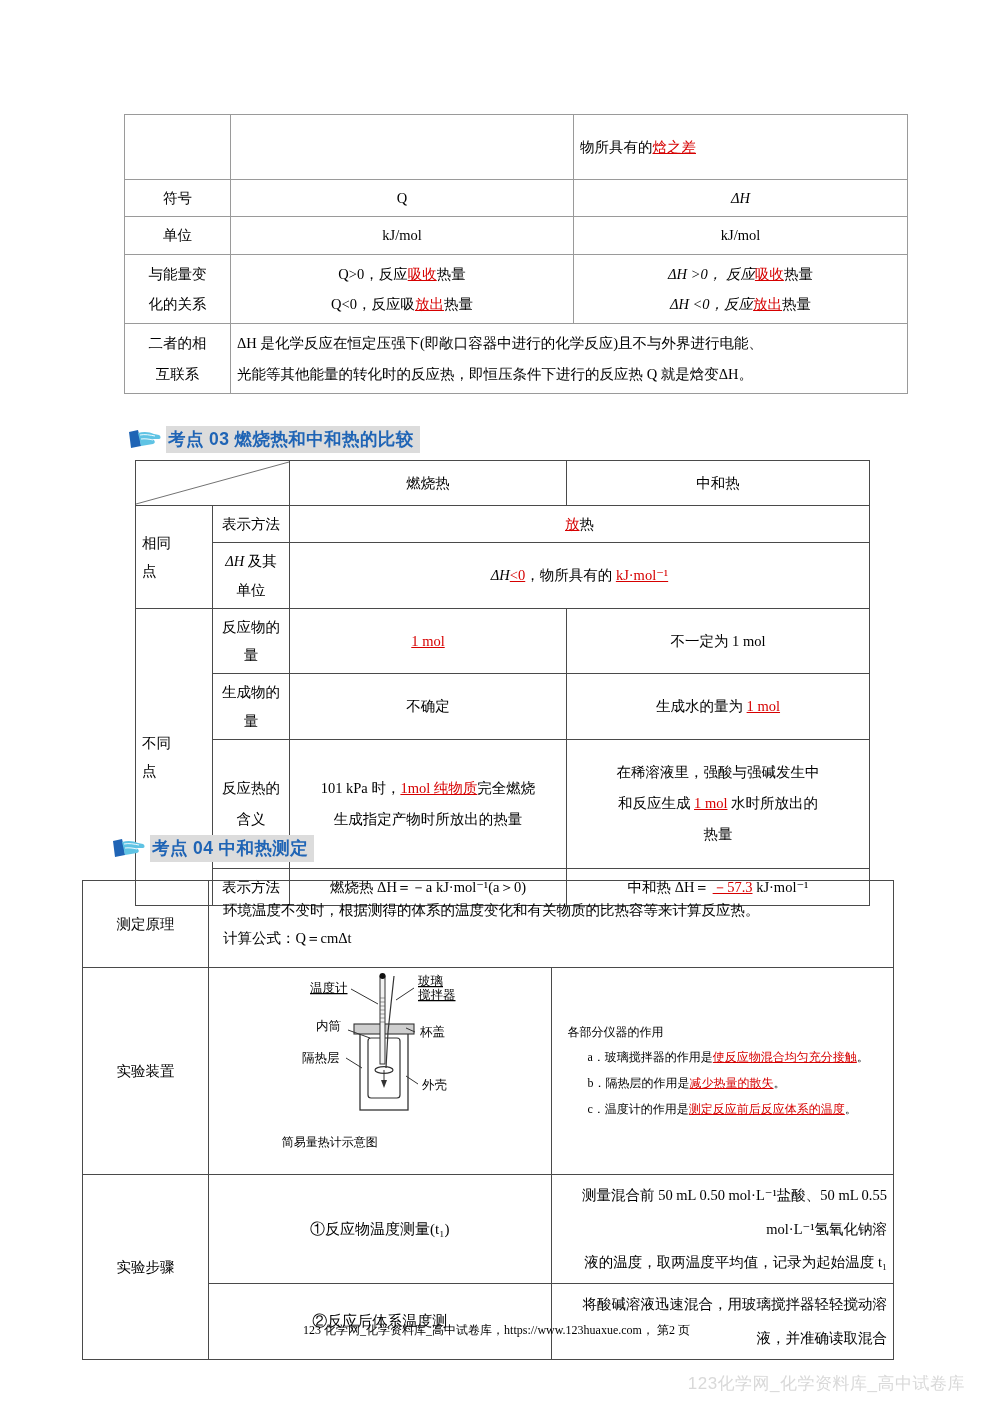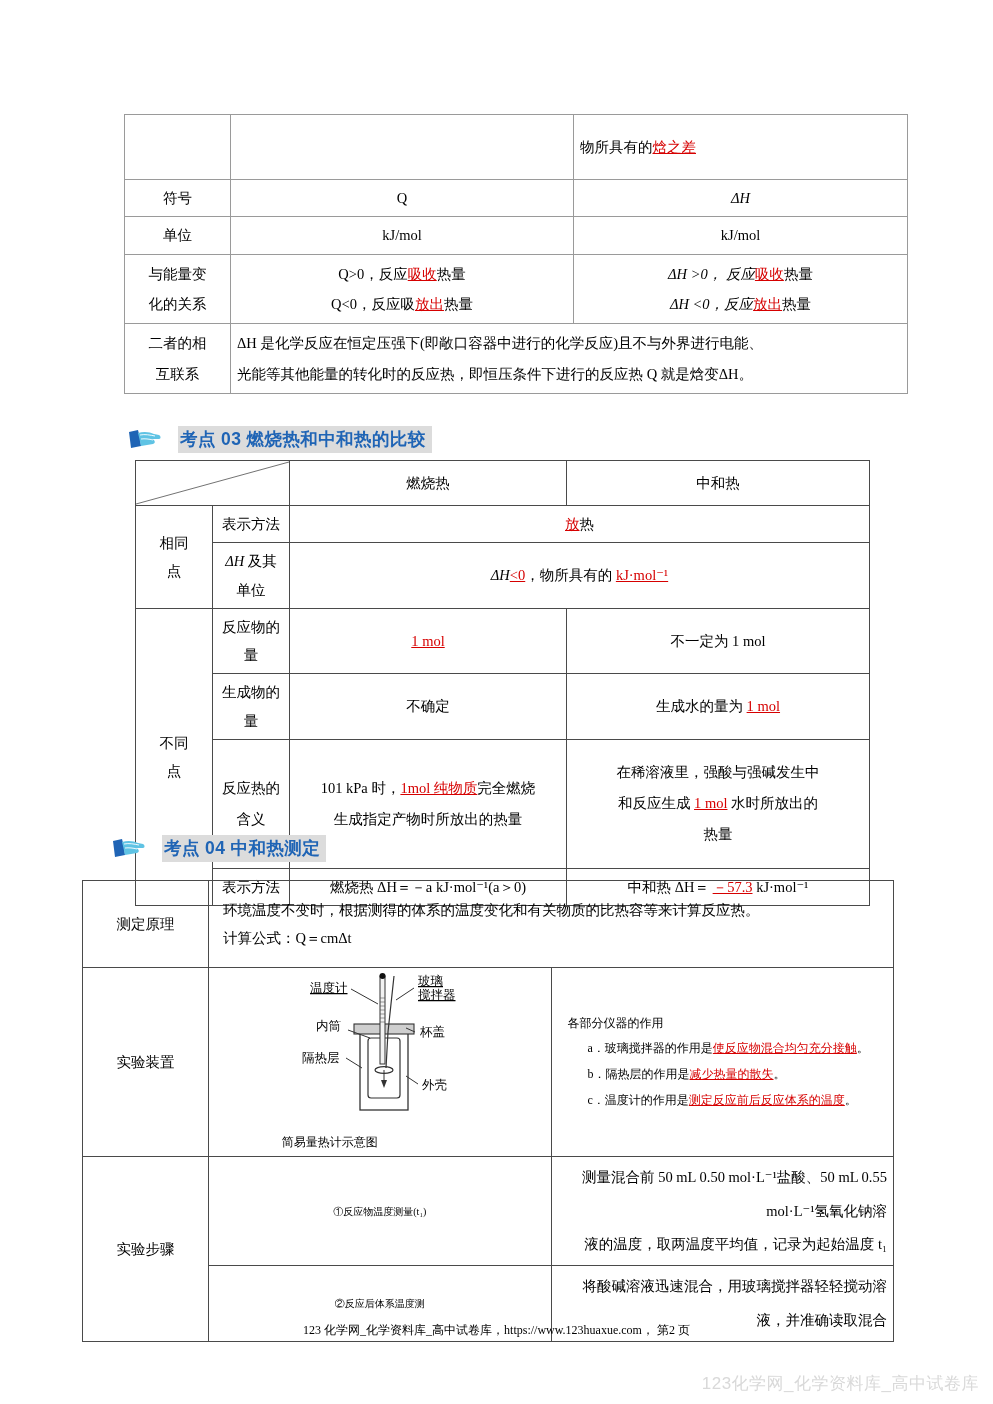--- a/index.html
+++ b/index.html
@@ -43,81 +43,81 @@
   .t1 td.c2  { width: 330px; }
   .t1 td.c3  { width: 321px; }
   .t1 .tall  { height: 56px; }
   .t1 .twoline { line-height: 2.1; }
 
   
   .sec-head {
     position: absolute;
     display: flex;
     align-items: center;
-    gap: 16px;
+    gap: 4px;
     height: 26px;
   }
   .sec-head .hand { width: 34px; height: 24px; flex: none; }
   .sec-head .txt {
     background: #dcdcdc;
     color: #1f64b5;
     font-weight: bold;
     font-size: 17.5px;
     font-family: "Liberation Sans", sans-serif;
     padding: 1px 6px 2px 2px;
     letter-spacing: 0.4px;
     white-space: nowrap;
   }
   #head03 { left: 128px; top: 426px; }
   #head04 { left: 112px; top: 835px; }
 
   
   .t2 { position: absolute; left: 135px; top: 460px; width: 735px; }
   .t2 td { line-height: 1.9; }
-  .t2 td.g1 { width: 58px; text-align: center; }
+  .t2 td.g1 { width: 58px; text-align: left; }
   .t2 td.g2 { width: 123px; text-align: center; }
   .t2 td.g3 { width: 264px; text-align: center; }
   .t2 td.g4 { width: 290px; text-align: center; }
   .t2 .corner {
     position: relative;
     height: 44px;
     padding: 0;
   }
   .t2 .corner svg { position: absolute; inset: 0; width: 100%; height: 100%; }
   .t2 .meaning { height: 120px; line-height: 2.15; }
 
   
   .t3 { position: absolute; left: 82px; top: 880px; width: 812px; }
   .t3 td { line-height: 2.1; }
   .t3 td.n1 { width: 113px; text-align: center; }
   .t3 td.n2 { width: 218px; text-align: center; }
   .t3 .principle { height: 78px; text-align: left; padding-left: 14px; }
-  .t3 .appwrap   { padding: 4px 0 2px 0; }
+  .t3 .appwrap   { padding: 4px 0 20px 0; }
   .t3 .roles     { text-align: left; padding-left: 16px; line-height: 2.15; font-size: 12px; }
   .t3 .roles .ind { padding-left: 20px; }
   .t3 .steptext  { text-align: right; padding-left: 12px; line-height: 2.3; }
-  .t3 .steplbl   { text-align: center; font-size: 10px; }
+  .t3 .steplbl   { text-align: center; font-size: 15px; }
 
   
   .apparatus { width: 196px; margin: 0 auto; }
   .apparatus svg { display: block; }
   .app-cap { text-align: left; font-size: 12px; margin-top: 11px; }
 
   
   .footer {
     position: absolute;
     left: 0; right: 0;
     top: 1322px;
     text-align: center;
     font-size: 12px;
     font-family: "Liberation Serif", serif;
   }
   .watermark {
     position: absolute;
-    right: 14px;
+    right: 28px;
     top: 1372px;
     font-size: 17px;
     color: #d9d9d9;
     font-family: "Liberation Sans", sans-serif;
     letter-spacing: 0.5px;
     white-space: nowrap;
   }
 </style>
 </head>
 <body>

